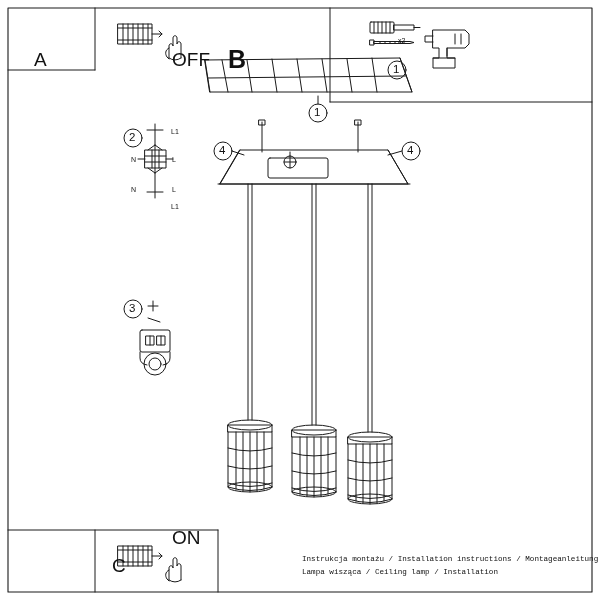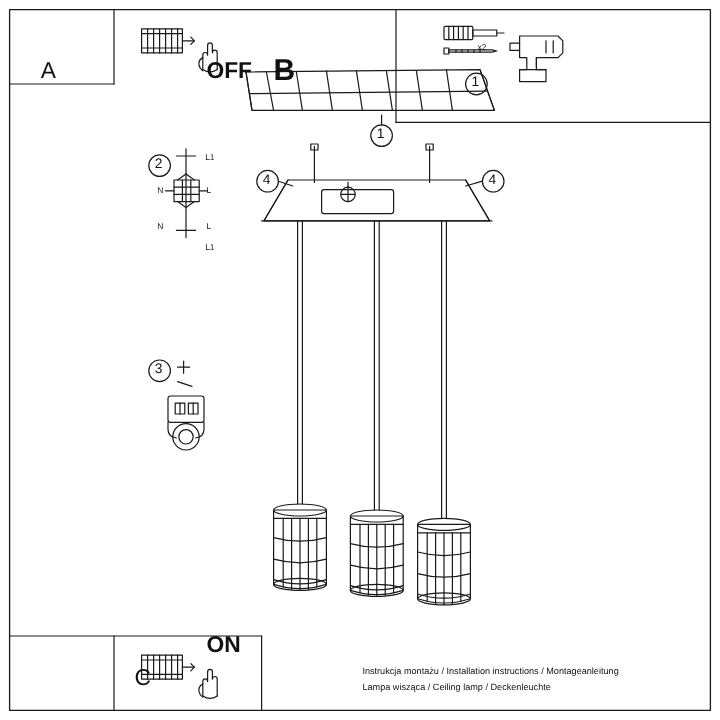--- a/index.html
+++ b/index.html
@@ -38,34 +38,35 @@
     font-weight: 400;
     color: #111;
   }
   .big-letter {
     font-size: 25px;
     font-weight: 700;
     color: #111;
   }
   .onoff {
     font-size: 19px;
-    font-weight: 700;
+    font-weight: 400;
     color: #111;
   }
   .num {
     font-size: 11.5px;
     color: #111;
   }
   .small-label {
     font-size: 7px;
     color: #111;
   }
   .footer-line {
     font-size: 7.6px;
     color: #111;
+    font-family: Liberation Mono, monospace;
   }
 </style>
 </head>
 <body>
 
 <div id="sheet">
 
   <svg id="diagram" viewBox="0 0 600 600" xmlns="http://www.w3.org/2000/svg">
     <g fill="none" stroke="#1a1a1a" stroke-width="1" stroke-linecap="round" stroke-linejoin="round">
 
@@ -325,15 +326,15 @@
   <div class="txt small-label" style="left:398px; top:37px;">x2</div>
 
   <div class="txt small-label" style="left:171px; top:128px;">L1</div>
   <div class="txt small-label" style="left:131px; top:156px;">N</div>
   <div class="txt small-label" style="left:172px; top:156px;">L</div>
   <div class="txt small-label" style="left:131px; top:186px;">N</div>
   <div class="txt small-label" style="left:172px; top:186px;">L</div>
   <div class="txt small-label" style="left:171px; top:203px;">L1</div>
 
   <div class="txt footer-line" style="left:302px; top:556px;">Instrukcja montażu / Installation instructions / Montageanleitung</div>
-  <div class="txt footer-line" style="left:302px; top:569px;">Lampa wisząca / Ceiling lamp / Deckenleuchte</div>
+  <div class="txt footer-line" style="left:302px; top:569px;">Lampa wisząca / Ceiling lamp / Installation</div>
 
 </div>
 
 </body></html>

